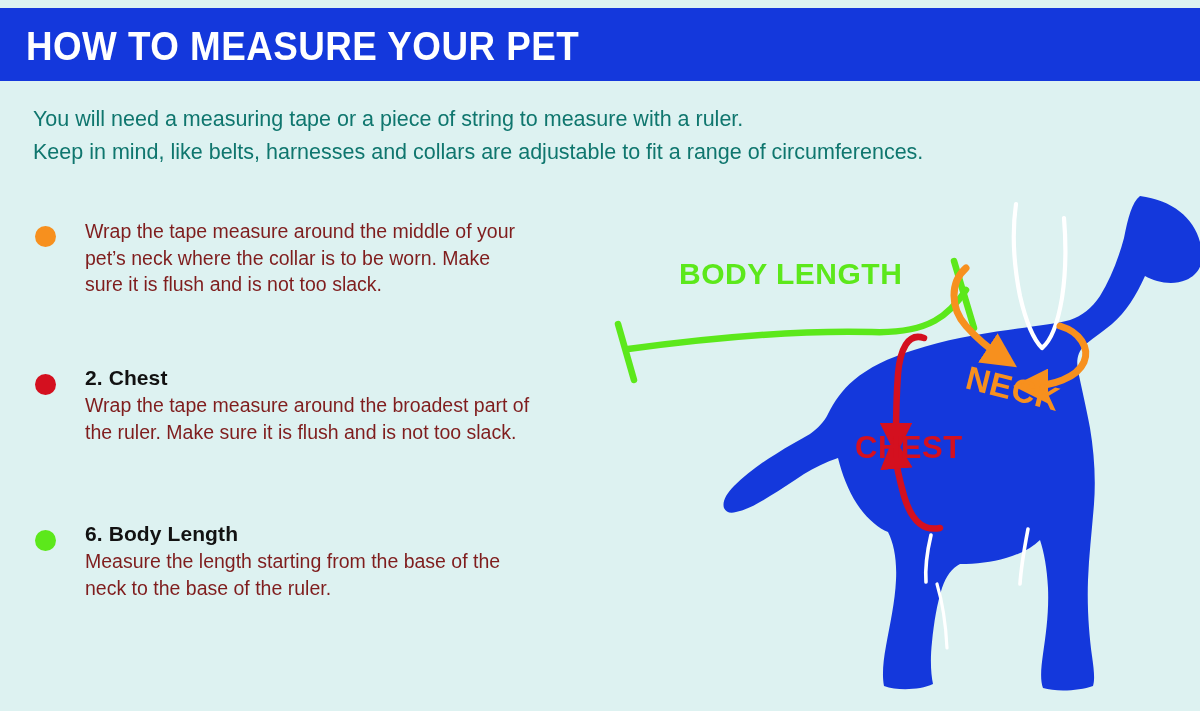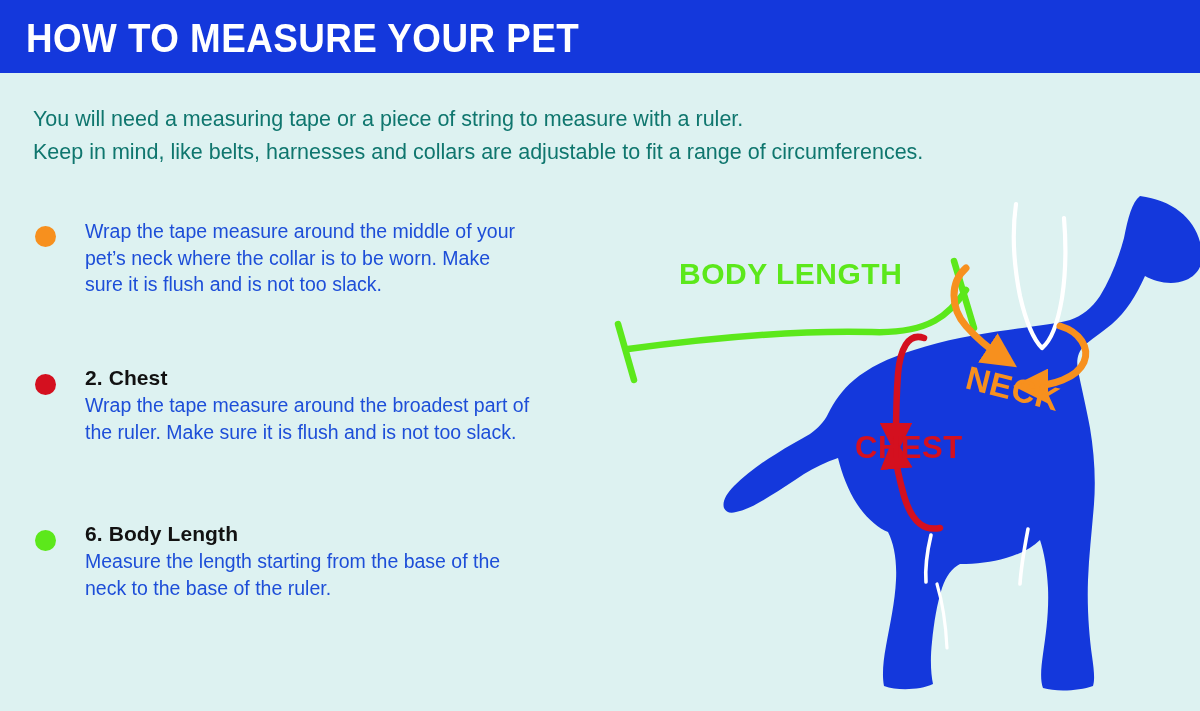--- a/index.html
+++ b/index.html
@@ -6,21 +6,21 @@
   body{
     width:1200px;height:711px;
     background:#DDF2F1;
     font-family:"Liberation Sans", sans-serif;
     overflow:hidden;
   }
   #page{position:relative;width:1200px;height:711px;background:#DDF2F1;}
 
   
   .header{
-    position:absolute;left:0;top:0;width:1200px;height:73px;
+    position:absolute;left:0;top:8px;width:1200px;height:73px;
     background:#1438DC;
   }
   .header-title{
     position:absolute;left:26px;top:16px;
     color:#FFFFFF;
     font-family:"Liberation Sans", sans-serif;
     font-weight:bold;
     font-size:40px;
     letter-spacing:0.5px;
     transform:scaleX(0.92);
@@ -43,21 +43,21 @@
   .bullet{
     position:absolute;left:2px;top:8px;
     width:21px;height:21px;border-radius:50%;
   }
   .step-body{margin-left:52px;}
   .step-title{
     font-weight:bold;font-size:21px;color:#121212;
     letter-spacing:0.1px;margin-bottom:2px;
   }
   .step-text{
-    font-size:19.5px;line-height:26.5px;color:#1d4ed8;
+    font-size:19.5px;line-height:26.5px;color:#7f1d1d;
   }
 
   .step-1{height:122px;}
   .step-2{height:130px;}
   .step-3{height:100px;}
 
   
   .illustration{
     position:absolute;left:500px;top:156px;width:700px;height:541px;
   }

